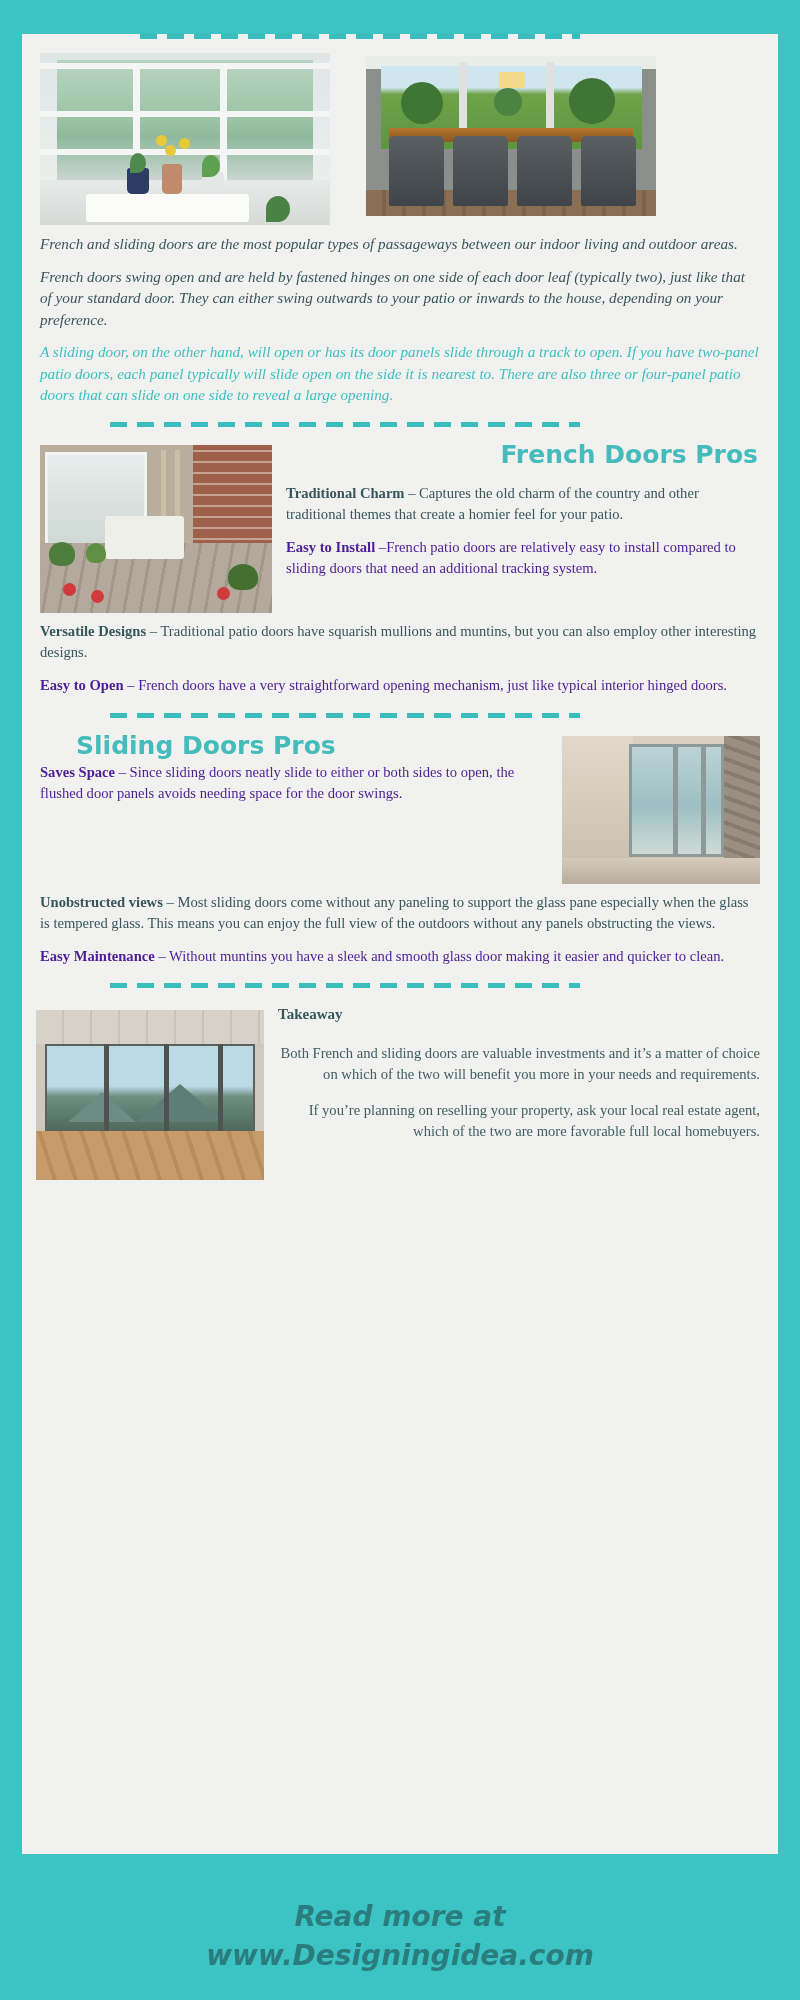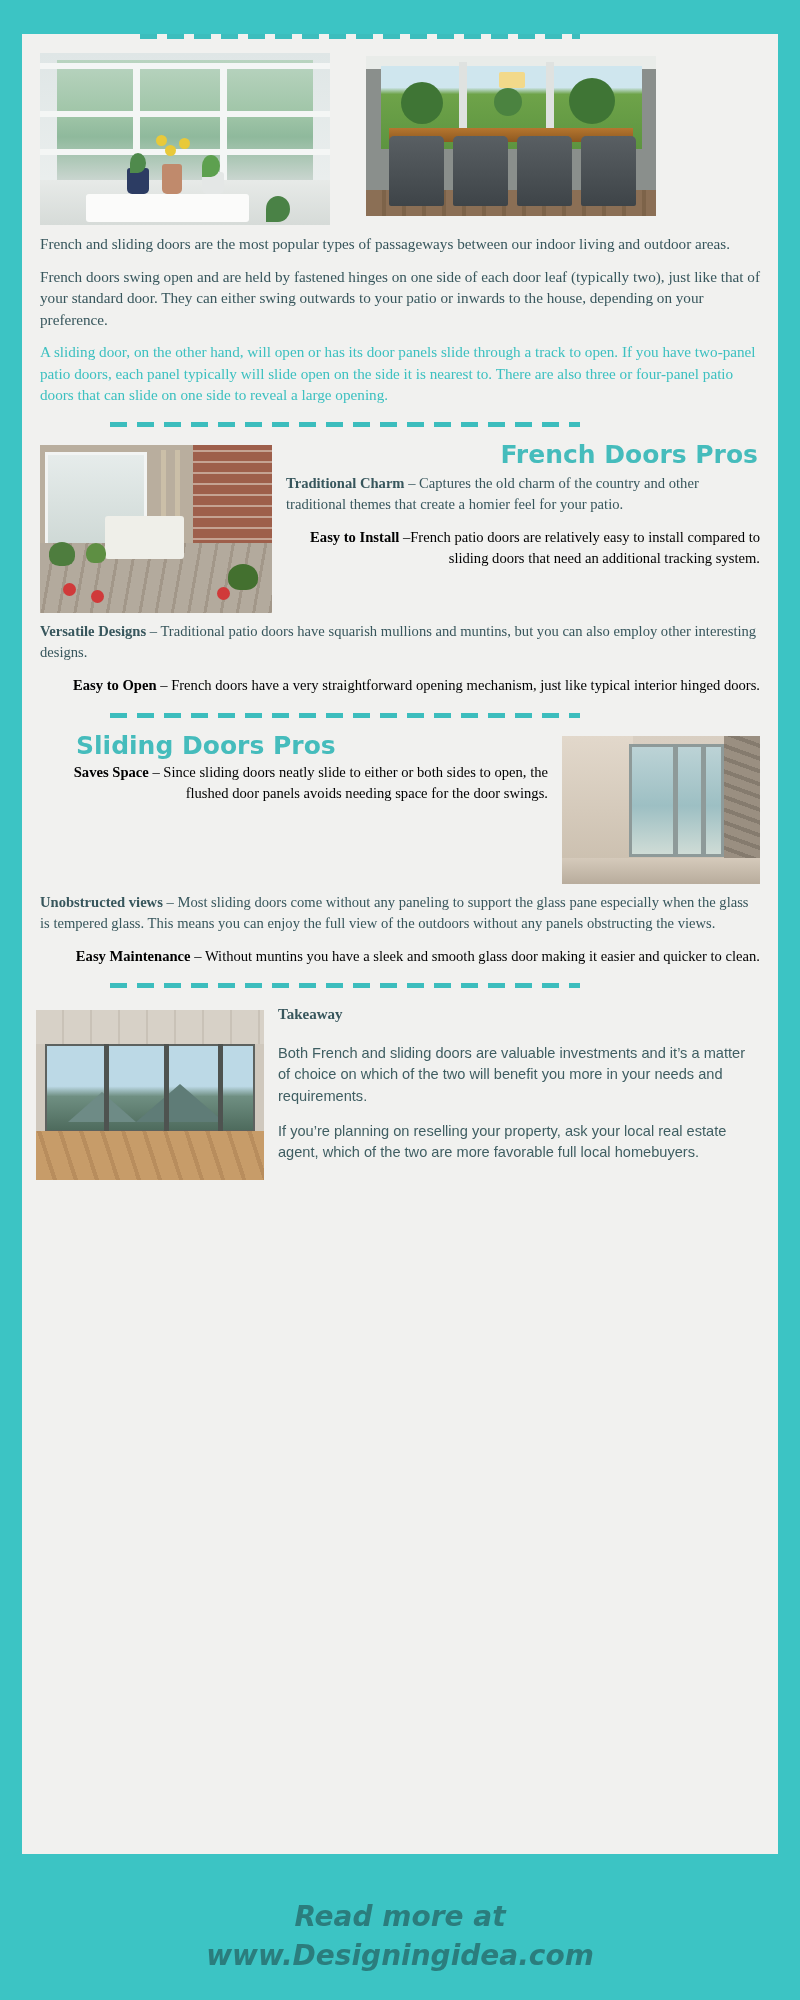--- a/index.html
+++ b/index.html
@@ -62,21 +62,21 @@
     gap: 12px;
     padding: 0 18px;
     margin-bottom: 8px;
   }
   .photo { position: relative; overflow: hidden; background: #cfd6d8; }
 
   .hero-left  { width: 290px; height: 172px; }
   .hero-right { width: 290px; height: 160px; margin-top: 3px; margin-left: 24px; }
 
   
-  .body-wrap { padding: 0 18px; }
+  .body-wrap { padding: 0 18px; font-style: italic; }
 
   p.para {
     font-family: "Liberation Serif", serif;
     font-size: 15.2px;
     line-height: 1.42;
     color: #3f5e62;
     margin-bottom: 11px;
   }
   p.para.accent { color: #3cc0c0; }
   p.para.dark   { color: #37565c; }
@@ -100,43 +100,44 @@
   .pimg-sliding { width: 198px; height: 148px; }
   .pimg-take    { width: 228px; height: 170px; }
 
   .pro-item {
     font-family: "Liberation Serif", serif;
     font-size: 14.6px;
     line-height: 1.45;
     color: #37565c;
     margin-bottom: 12px;
   }
-  .pro-item.accent { color: #000000; text-align: right; }
+  .pro-item.accent { color: #4c1d95; }
   .pro-item b { font-weight: bold; }
 
-  .heading-right { text-align: right; padding-right: 2px; margin-bottom: 4px;}
+  .heading-right { text-align: right; padding-right: 2px; margin-bottom: 14px;}
   .heading-left  { text-align: left; padding-left: 36px; margin-bottom: 3px;}
 
   .clear { clear: both; }
 
   
   .takeaway-wrap { padding: 4px 18px 0 14px; }
   .takeaway-title {
     font-family: "Liberation Serif", serif;
     font-weight: bold;
     font-size: 15px;
     color: #37565c;
     margin-bottom: 20px;
   }
   .takeaway-body {
-    font-family: Liberation Sans, sans-serif;
+    font-family: Liberation Serif, serif;
     font-size: 14.6px;
     line-height: 1.46;
     color: #3f5e62;
     margin-bottom: 14px;
+    text-align: right;
   }
 
   
   .footer {
     position: absolute;
     left: 0; right: 0;
     bottom: 0;
     height: 110px;
     background: #3cc4c4;
     text-align: center;

